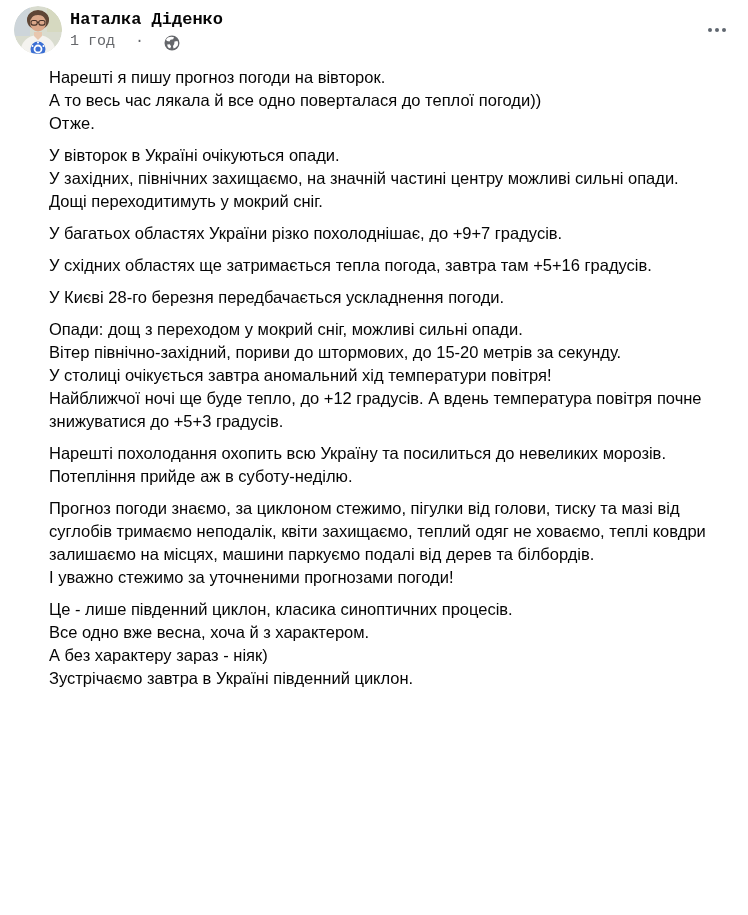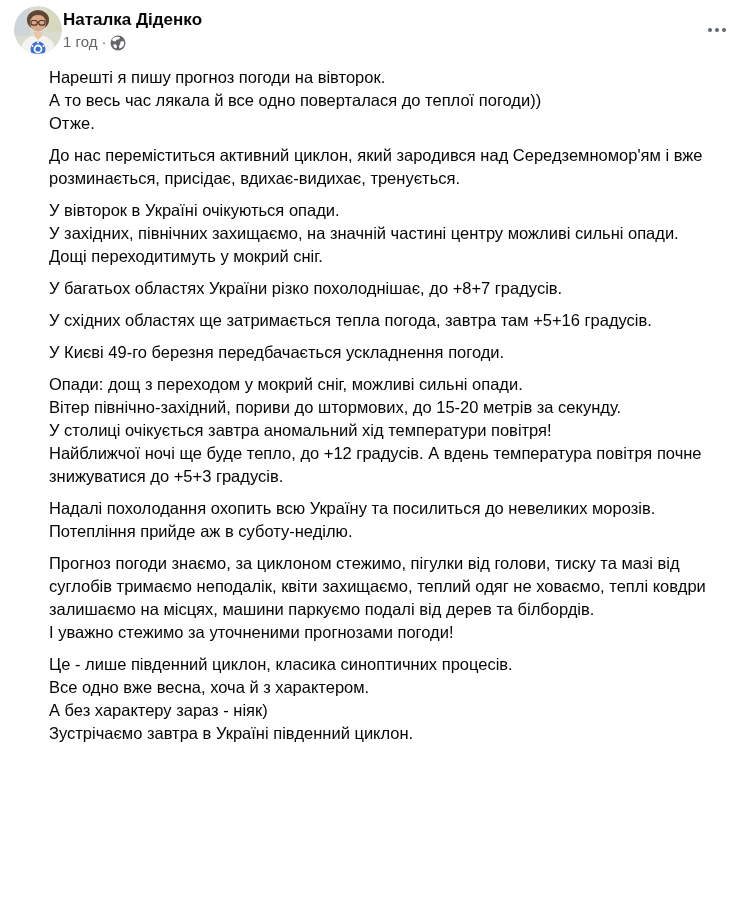--- a/index.html
+++ b/index.html
@@ -26,34 +26,35 @@
   .avatar {
     width: 48px;
     height: 48px;
     border-radius: 50%;
     overflow: hidden;
     flex: 0 0 48px;
     cursor: pointer;
   }
   .avatar svg { display: block; }
   .header-meta {
-    margin-left: 1px;
+    margin-left: 8px;
     padding-top: 4px;
+    font-family: Liberation Mono, monospace;
   }
   .author-name {
     font-size: 17px;
     font-weight: bold;
     line-height: 20px;
     color: #050505;
     cursor: pointer;
   }
   .meta-line {
     display: flex;
     align-items: center;
-    gap: 4px;
+    gap: 20px;
     margin-top: 3px;
     font-size: 15px;
     color: #65676b;
     line-height: 18px;
   }
   .globe-icon { display: inline-flex; margin-top: 1px; }
   .more-btn {
     position: absolute;
     right: 20px;
     top: 22px;
@@ -148,32 +149,31 @@
       <span class="dot"></span>
       <span class="dot"></span>
     </div>
 
   </div>
 
   <div class="post-body">
     <div class="post-paragraph">Нарешті я пишу прогноз погоди на вівторок.
 А то весь час лякала й все одно поверталася до теплої погоди))
 Отже.</div>
-    <div class="post-paragraph">До нас переміститься активний циклон, який зародився над Середземномор'ям і вже розминається, присідає, вдихає-видихає, тренується.</div>
     <div class="post-paragraph">У вівторок в Україні очікуються опади.
 У західних, північних захищаємо, на значній частині центру можливі сильні опади.
 Дощі переходитимуть у мокрий сніг.</div>
-    <div class="post-paragraph">У багатьох областях України різко похолоднішає, до +8+7 градусів.</div>
+    <div class="post-paragraph">У багатьох областях України різко похолоднішає, до +9+7 градусів.</div>
     <div class="post-paragraph">У східних областях ще затримається тепла погода, завтра там +5+16 градусів.</div>
-    <div class="post-paragraph">У Києві 49-го березня передбачається ускладнення погоди.</div>
+    <div class="post-paragraph">У Києві 28-го березня передбачається ускладнення погоди.</div>
     <div class="post-paragraph">Опади: дощ з переходом у мокрий сніг, можливі сильні опади.
 Вітер північно-західний, пориви до штормових, до 15-20 метрів за секунду.
 У столиці очікується завтра аномальний хід температури повітря!
 Найближчої ночі ще буде тепло, до +12 градусів. А вдень температура повітря почне знижуватися до +5+3 градусів.</div>
-    <div class="post-paragraph">Надалі похолодання охопить всю Україну та посилиться до невеликих морозів.
+    <div class="post-paragraph">Нарешті похолодання охопить всю Україну та посилиться до невеликих морозів.
 Потепління прийде аж в суботу-неділю.</div>
     <div class="post-paragraph">Прогноз погоди знаємо, за циклоном стежимо, пігулки від голови, тиску та мазі від суглобів тримаємо неподалік, квіти захищаємо, теплий одяг не ховаємо, теплі ковдри залишаємо на місцях, машини паркуємо подалі від дерев та білбордів.
 І уважно стежимо за уточненими прогнозами погоди!</div>
     <div class="post-paragraph">Це - лише південний циклон, класика синоптичних процесів.
 Все одно вже весна, хоча й з характером.
 А без характеру зараз - ніяк)
 Зустрічаємо завтра в Україні південний циклон.</div>
   </div>
 
 </div>

